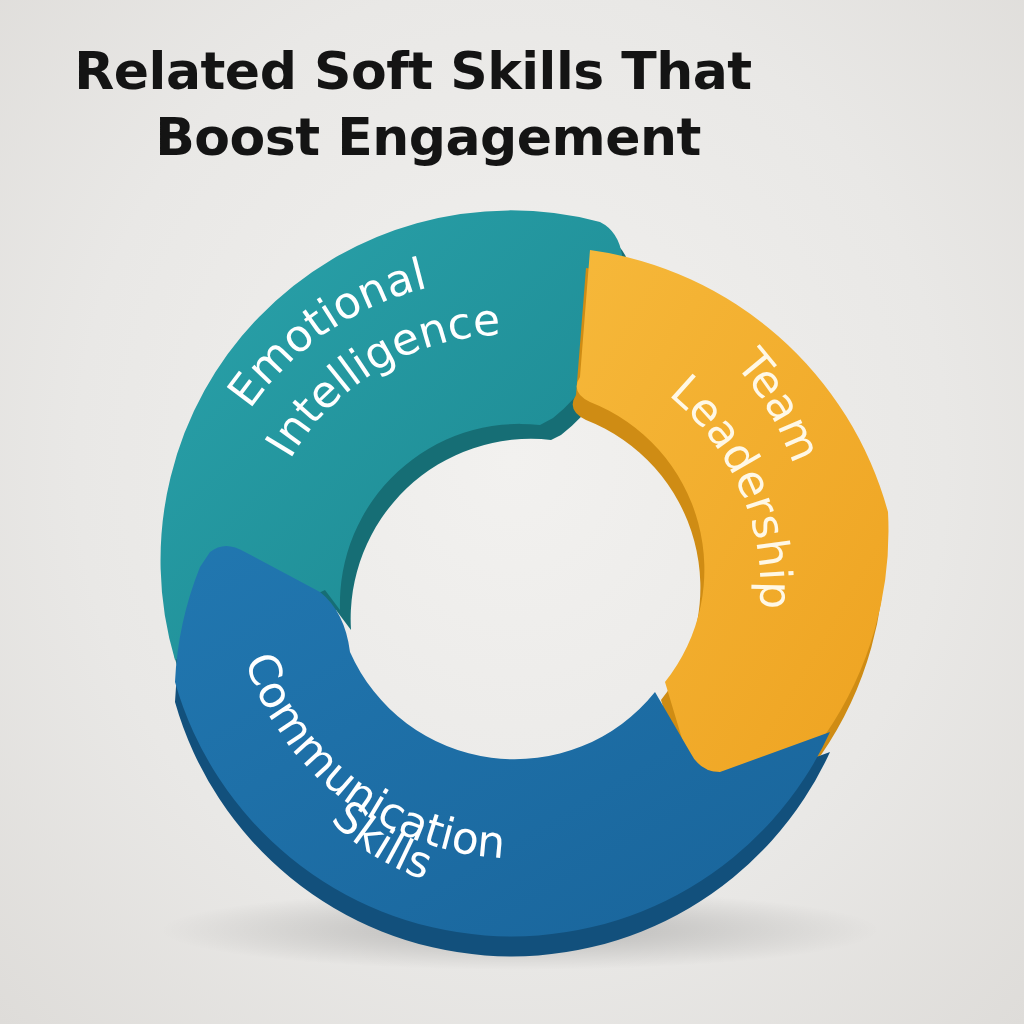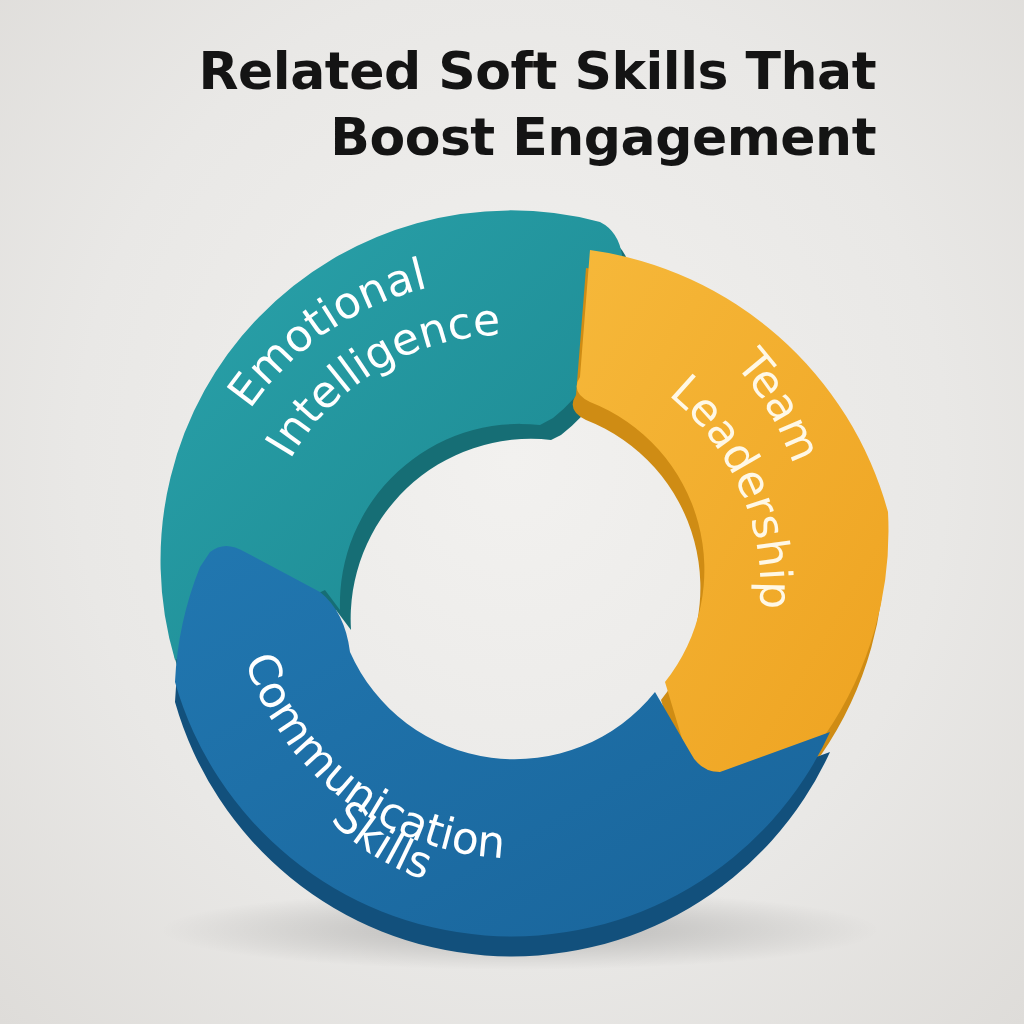--- a/index.html
+++ b/index.html
@@ -4,21 +4,21 @@
 <style>
   html, body { margin: 0; padding: 0; }
   body {
     width: 1024px; height: 1024px; overflow: hidden;
     background: radial-gradient(ellipse at 50% 45%, #f2f1ef 0%, #e9e8e6 60%, #dedcd9 100%);
     font-family: "Liberation Sans", "DejaVu Sans", sans-serif;
     position: relative;
   }
   .title {
     position: absolute; left: 0; top: 38px; width: 876px;
-    text-align: right; color: #141414;
+    text-align: center; color: #141414;
     font-family: "DejaVu Sans", "Liberation Sans", sans-serif;
     font-size: 52px; font-weight: 600; line-height: 66px; letter-spacing: -0.5px;
   }
   .title .line { display: block; }
   .title .l1 { margin-left: -50px; }
   .title .l2 { margin-left: -20px; }
   svg.ring { position: absolute; left: 0; top: 0; }
   .seg-label {
     font-family: "DejaVu Sans", "Liberation Sans", sans-serif;
     font-size: 44px; font-weight: 500; fill: #ffffff;

